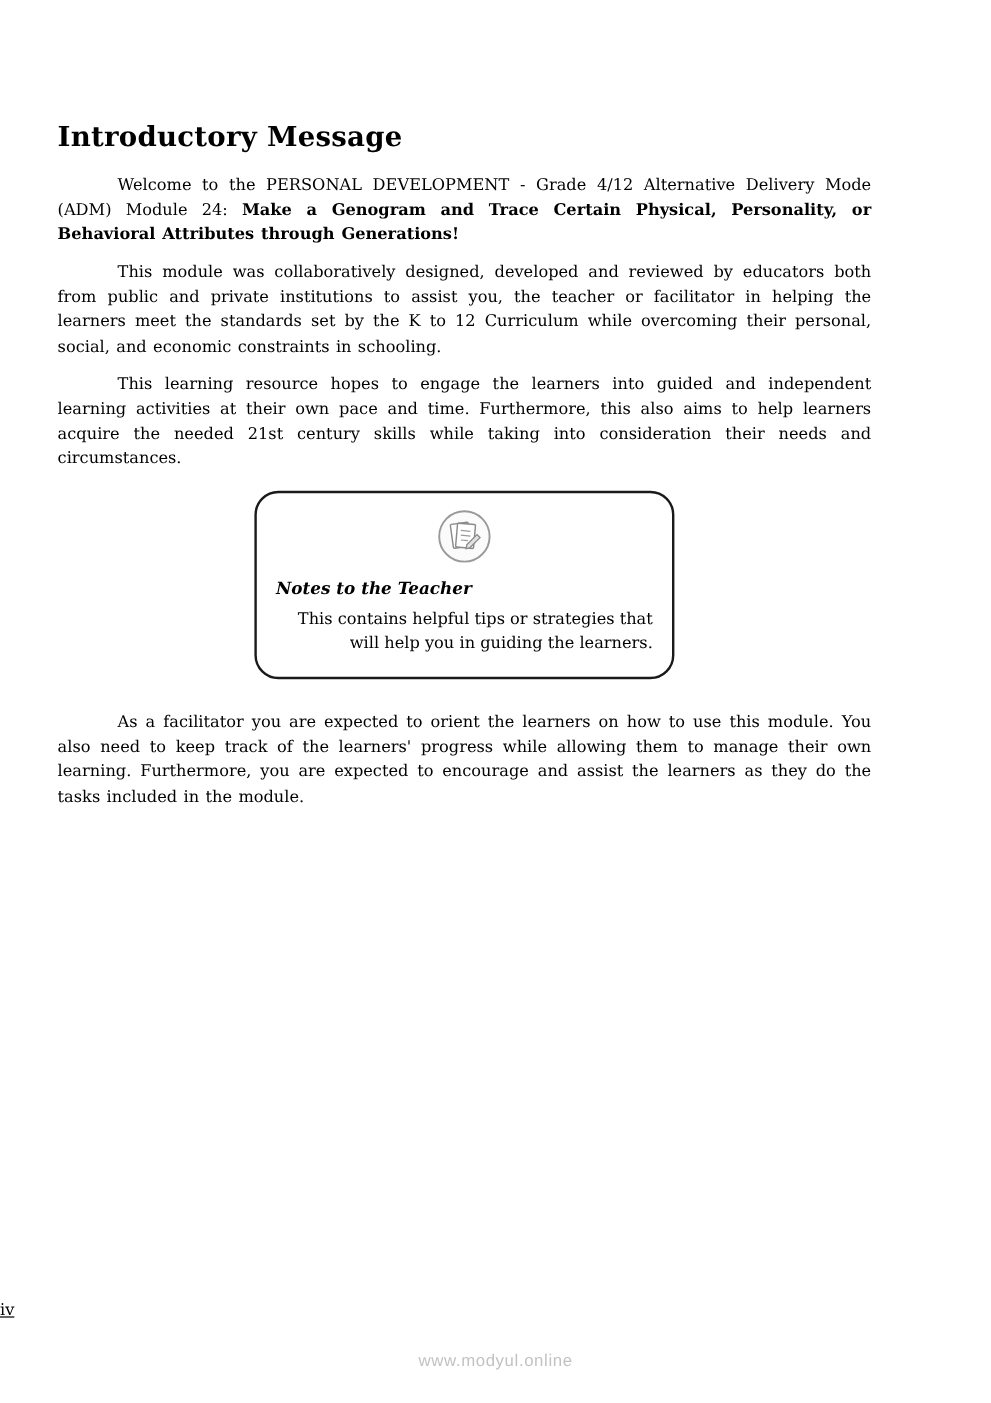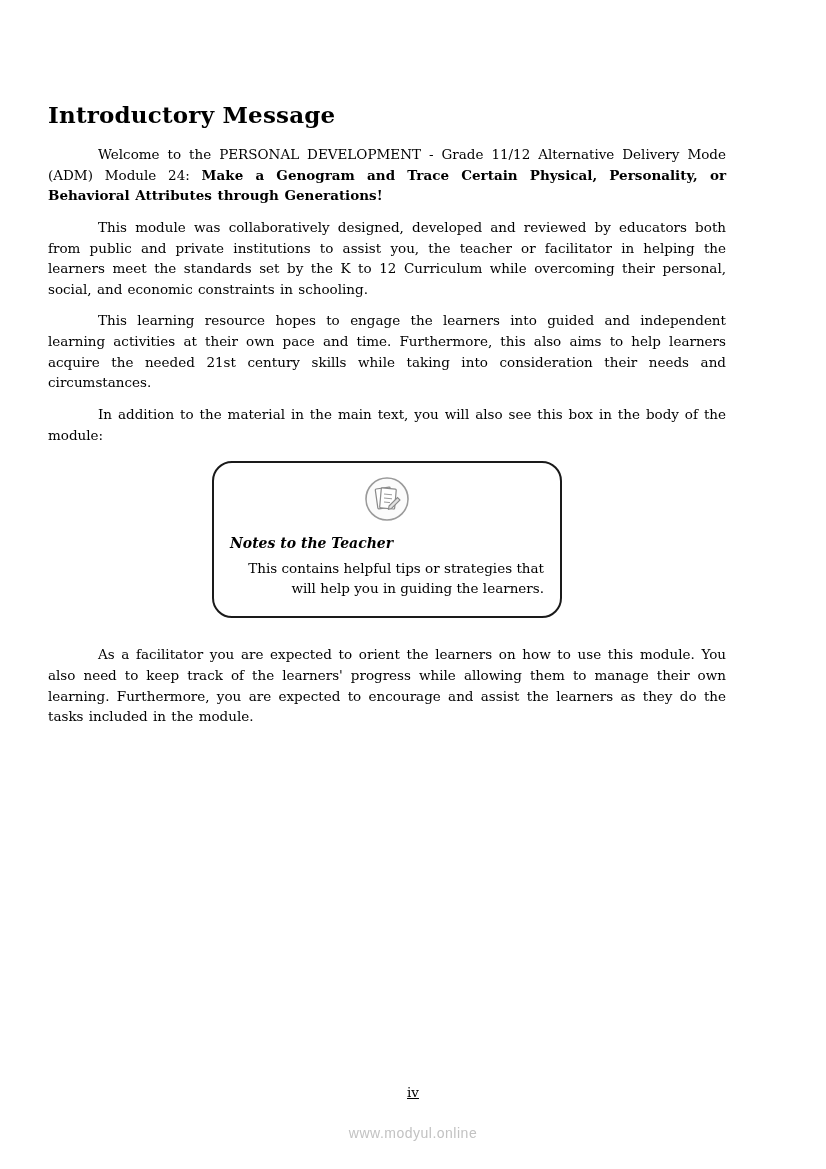--- a/index.html
+++ b/index.html
@@ -76,21 +76,21 @@
     font-size: 13.5px;
     line-height: 1.45;
     text-align: right;
   }
 
   .page-number {
     position: absolute;
     top: 1084px;
     left: 0;
     width: 826px;
-    text-align: center;
+    text-align: left;
     font-size: 13.5px;
     color: #000000;
     text-decoration: underline;
   }
 
   .watermark {
     position: absolute;
     top: 1125px;
     left: 0;
     width: 826px;
@@ -102,27 +102,26 @@
   }
 </style>
 </head>
 <body>
 
 <div class="page-content">
 
   <h1 class="doc-title">Introductory Message</h1>
 
 
-  <p class="para"><span>Welcome to the PERSONAL DEVELOPMENT - Grade 11/12 Alternative Delivery Mode (ADM) Module 24: </span><span class="bold-seg">Make a Genogram and Trace Certain Physical, Personality, or Behavioral Attributes through Generations</span><span class="bold-seg">!</span></p>
+  <p class="para"><span>Welcome to the PERSONAL DEVELOPMENT - Grade 4/12 Alternative Delivery Mode (ADM) Module 24: </span><span class="bold-seg">Make a Genogram and Trace Certain Physical, Personality, or Behavioral Attributes through Generations</span><span class="bold-seg">!</span></p>
 
   <p class="para">This module was collaboratively designed, developed and reviewed by educators both from public and private institutions to assist you, the teacher or facilitator in helping the learners meet the standards set by the K to 12 Curriculum while overcoming their personal, social, and economic constraints in schooling.</p>
 
   <p class="para">This learning resource hopes to engage the learners into guided and independent learning activities at their own pace and time. Furthermore, this also aims to help learners acquire the needed 21st century skills while taking into consideration their needs and circumstances.</p>
 
-  <p class="para">In addition to the material in the main text, you will also see this box in the body of the module:</p>
 
   <div class="note-box">
     <div class="icon-wrap">
       <svg width="48" height="48" viewBox="0 0 48 48" aria-hidden="true">
         <circle cx="24" cy="24" r="21" fill="#fbfbfb" stroke="#9a9a9a" stroke-width="1.6"></circle>
         <g>
           <rect x="13.5" y="13" width="15" height="20" rx="1" fill="#ffffff" stroke="#8a8a8a" stroke-width="1.2" transform="rotate(-8 21 23)"></rect>
           <rect x="17.5" y="13.5" width="15" height="20" rx="1" fill="#ffffff" stroke="#8a8a8a" stroke-width="1.2" transform="rotate(5 25 23)"></rect>
           <line x1="21" y1="19" x2="29" y2="19.8" stroke="#9a9a9a" stroke-width="1"></line>
           <line x1="21" y1="23" x2="29" y2="23.8" stroke="#9a9a9a" stroke-width="1"></line>

